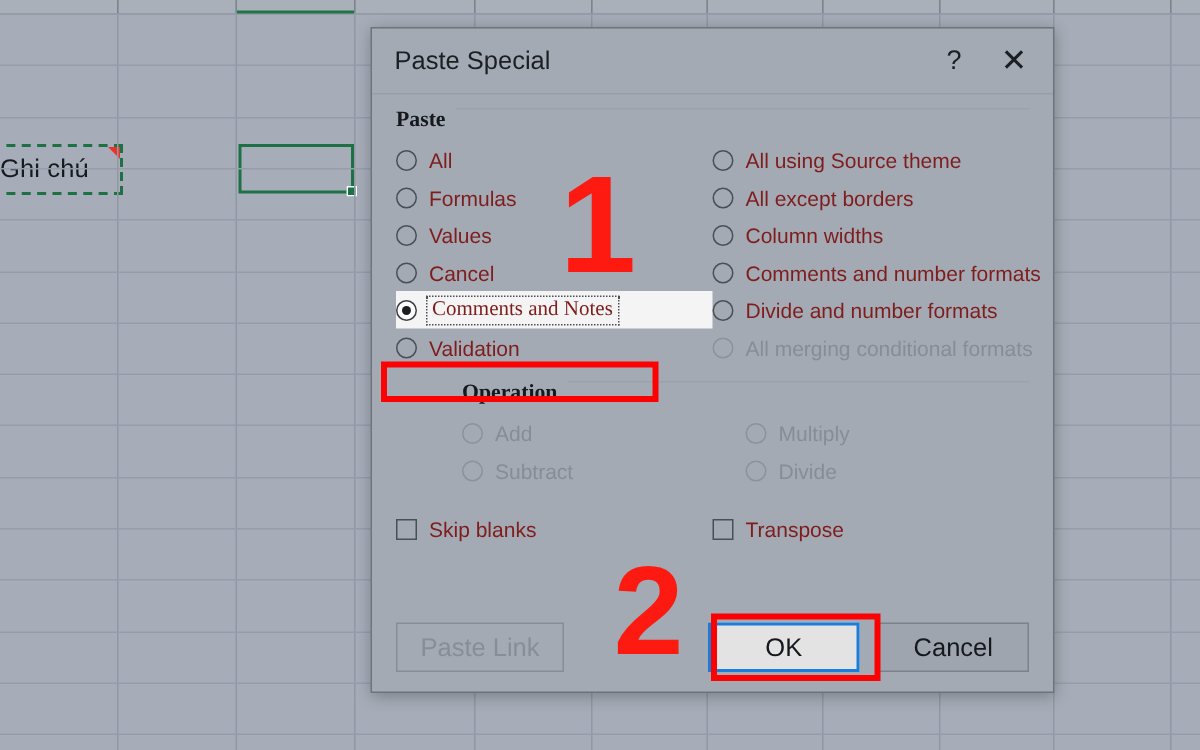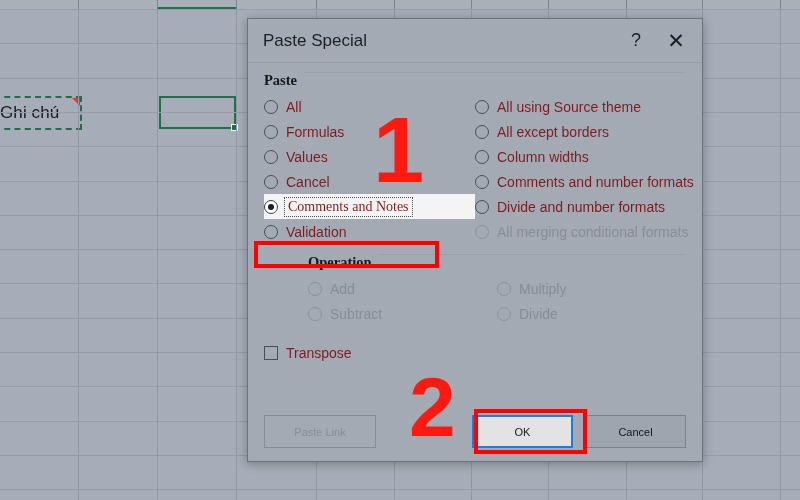--- a/index.html
+++ b/index.html
@@ -105,21 +105,21 @@
   #operation-group{margin-top:10px;margin-left:44px;}
   #bottom-checks{margin-top:14px;}
 
   #btn-row{
     position:absolute;left:16px;right:16px;bottom:14px;
     display:flex;align-items:center;
   }
   .btn{
     height:33px;border:1px solid #7b828c;background:#9ea5af;
     display:flex;align-items:center;justify-content:center;
-    font-size:11px;color:#15181c;box-sizing:border-box;
+    font-size:17px;color:#15181c;box-sizing:border-box;
   }
   .btn.enabled{background:#e3e3e3;border-color:#7b828c;}
   .btn.disabled{color:#878e97;border-color:#868d96;background:#a3aab4;}
   #btn-paste-link{width:112px;}
   #btn-ok{width:101px;border:2px solid #1a7ddb;background:#e3e3e3;}
   #btn-cancel{width:101px;background:#9ea5af;}
 
   
   #hl-comments{
     position:absolute;left:6px;top:178px;width:185px;height:27px;
@@ -286,20 +286,26 @@
               <span class="opt-label">Divide</span>
             </div>
           </div>
       </div>
     </div>
 
     <div class="two-col" id="bottom-checks">
       <div class="col">
         <div class="opt">
           <span class="chk"></span>
+          <span class="opt-label">Skip blanks</span>
+        </div>
+      </div>
+      <div class="col">
+        <div class="opt">
+          <span class="chk"></span>
           <span class="opt-label">Transpose</span>
         </div>
       </div>
     </div>
 
     <div id="btn-row">
       <div class="btn disabled" id="btn-paste-link">Paste Link</div>
       <div style="flex:1"></div>
       <div class="btn enabled" id="btn-ok">OK</div>
       <div style="width:12px"></div>

